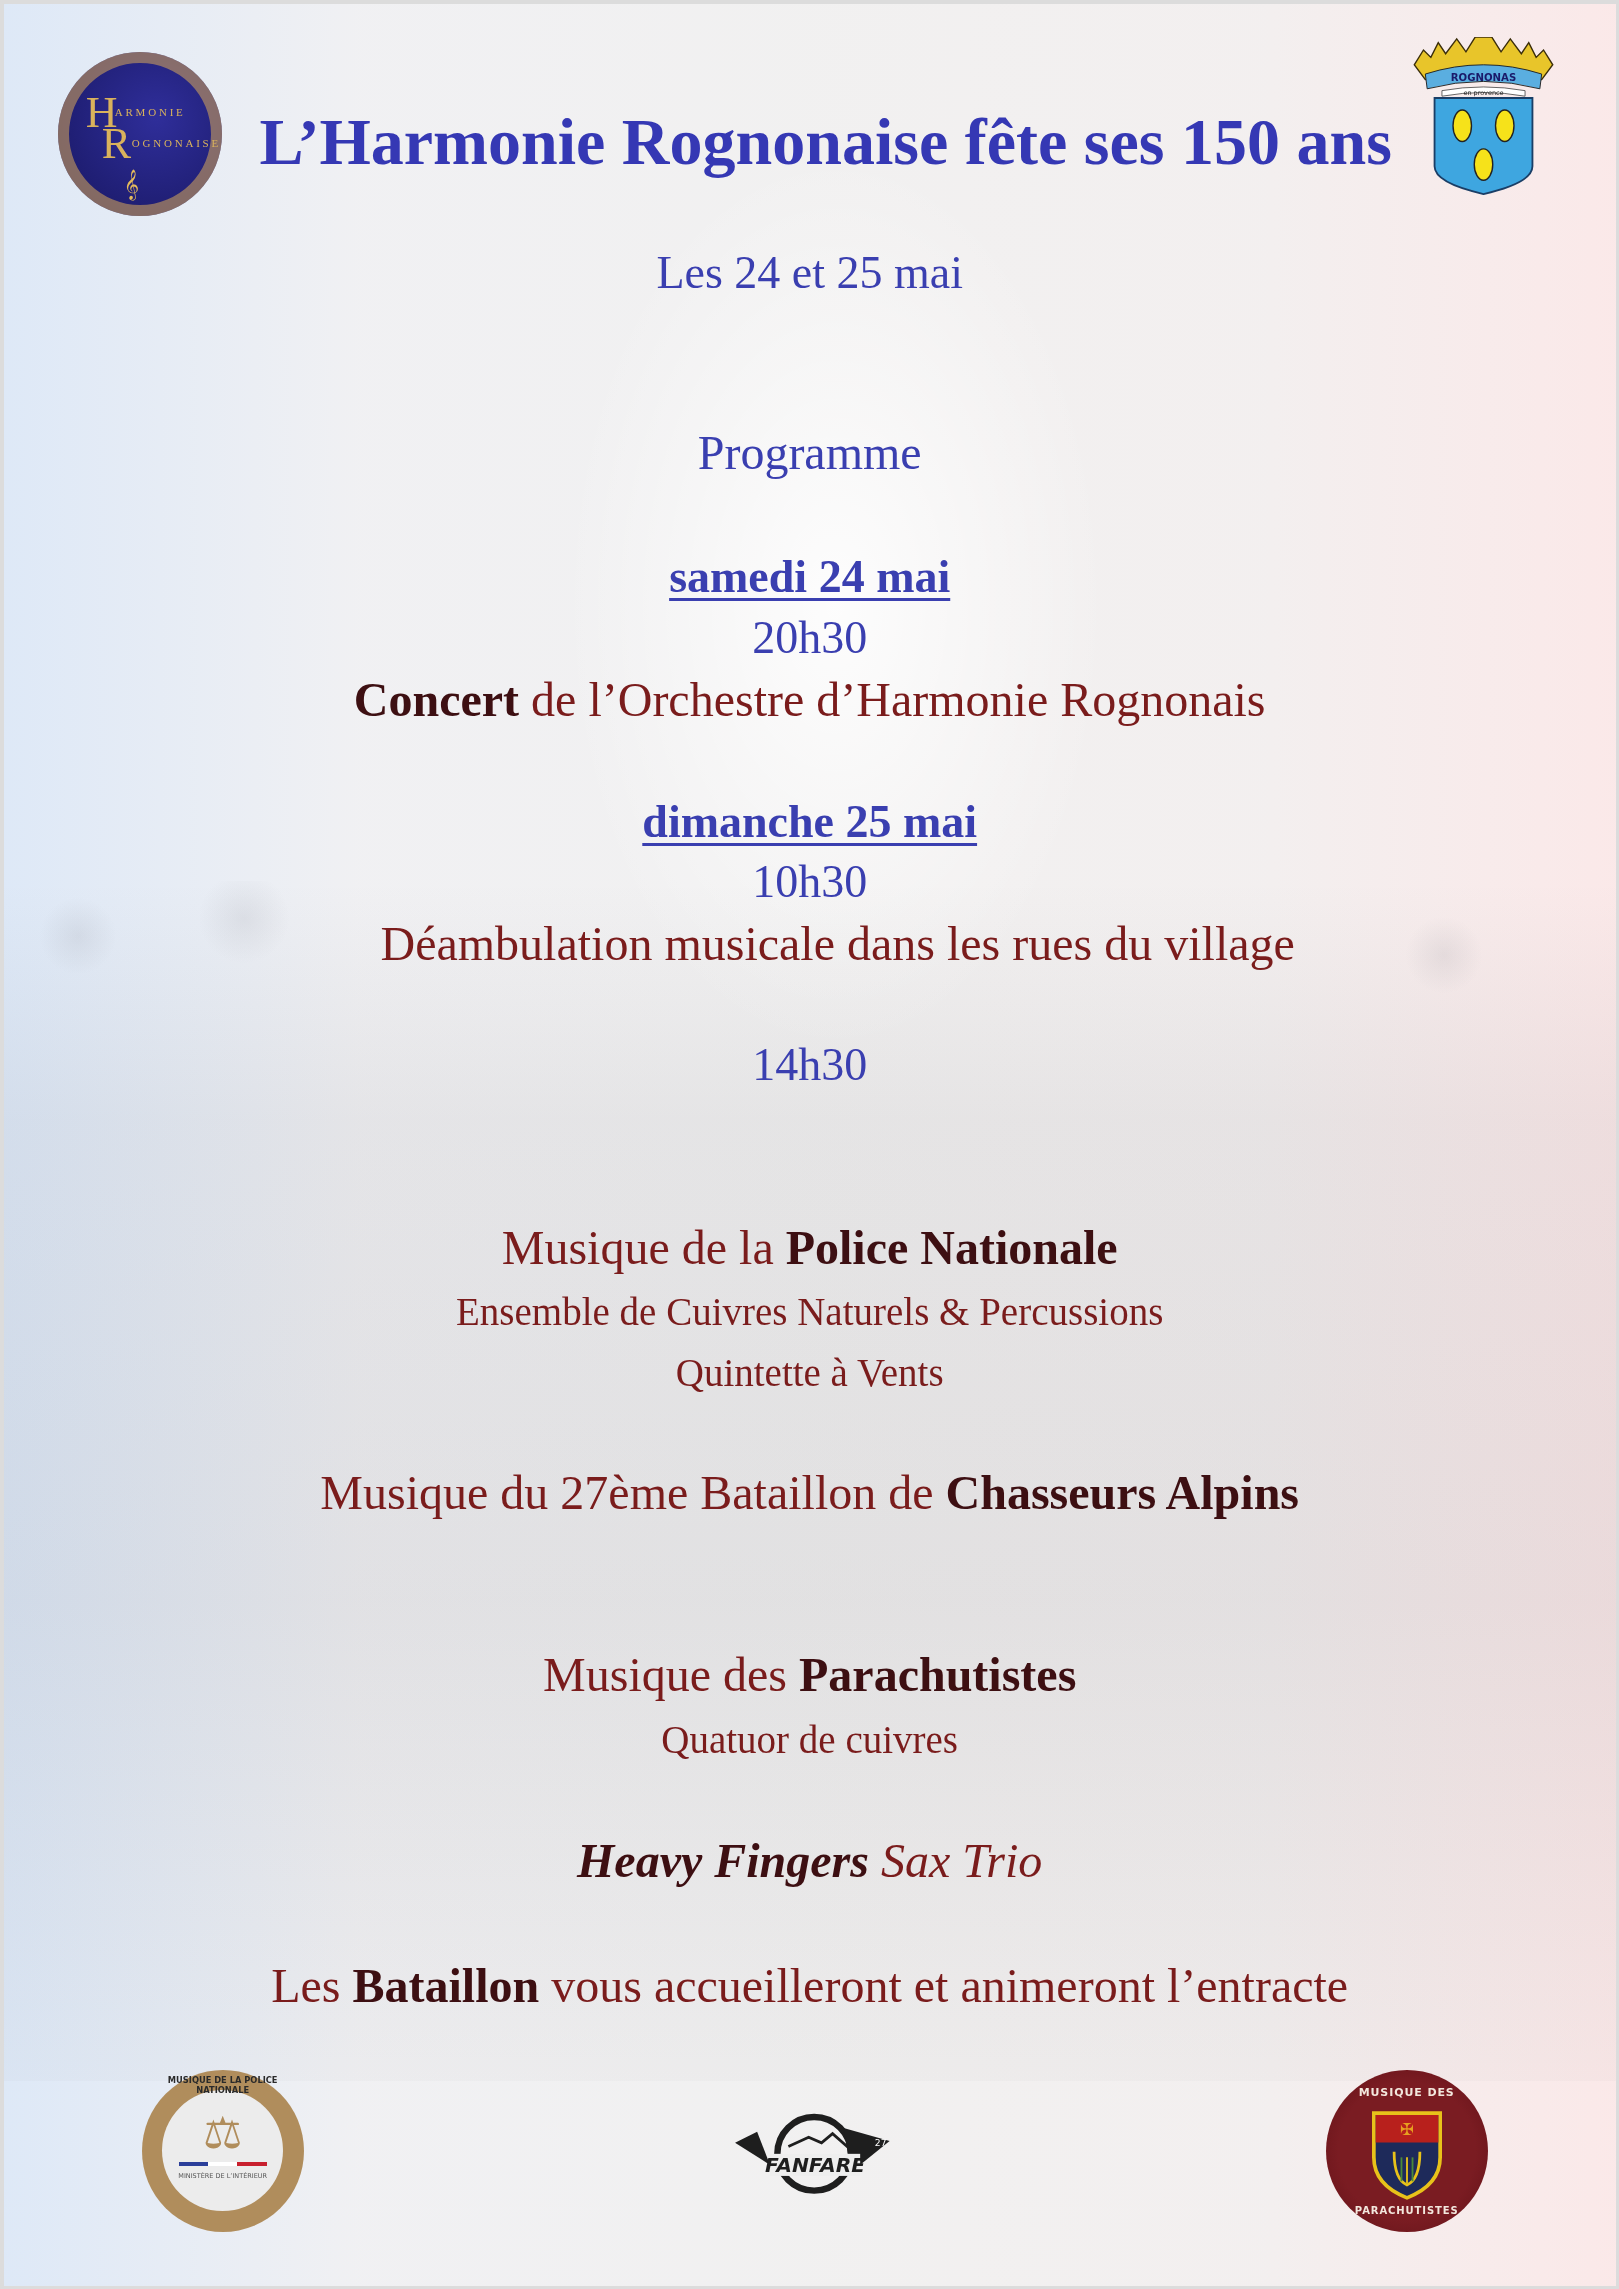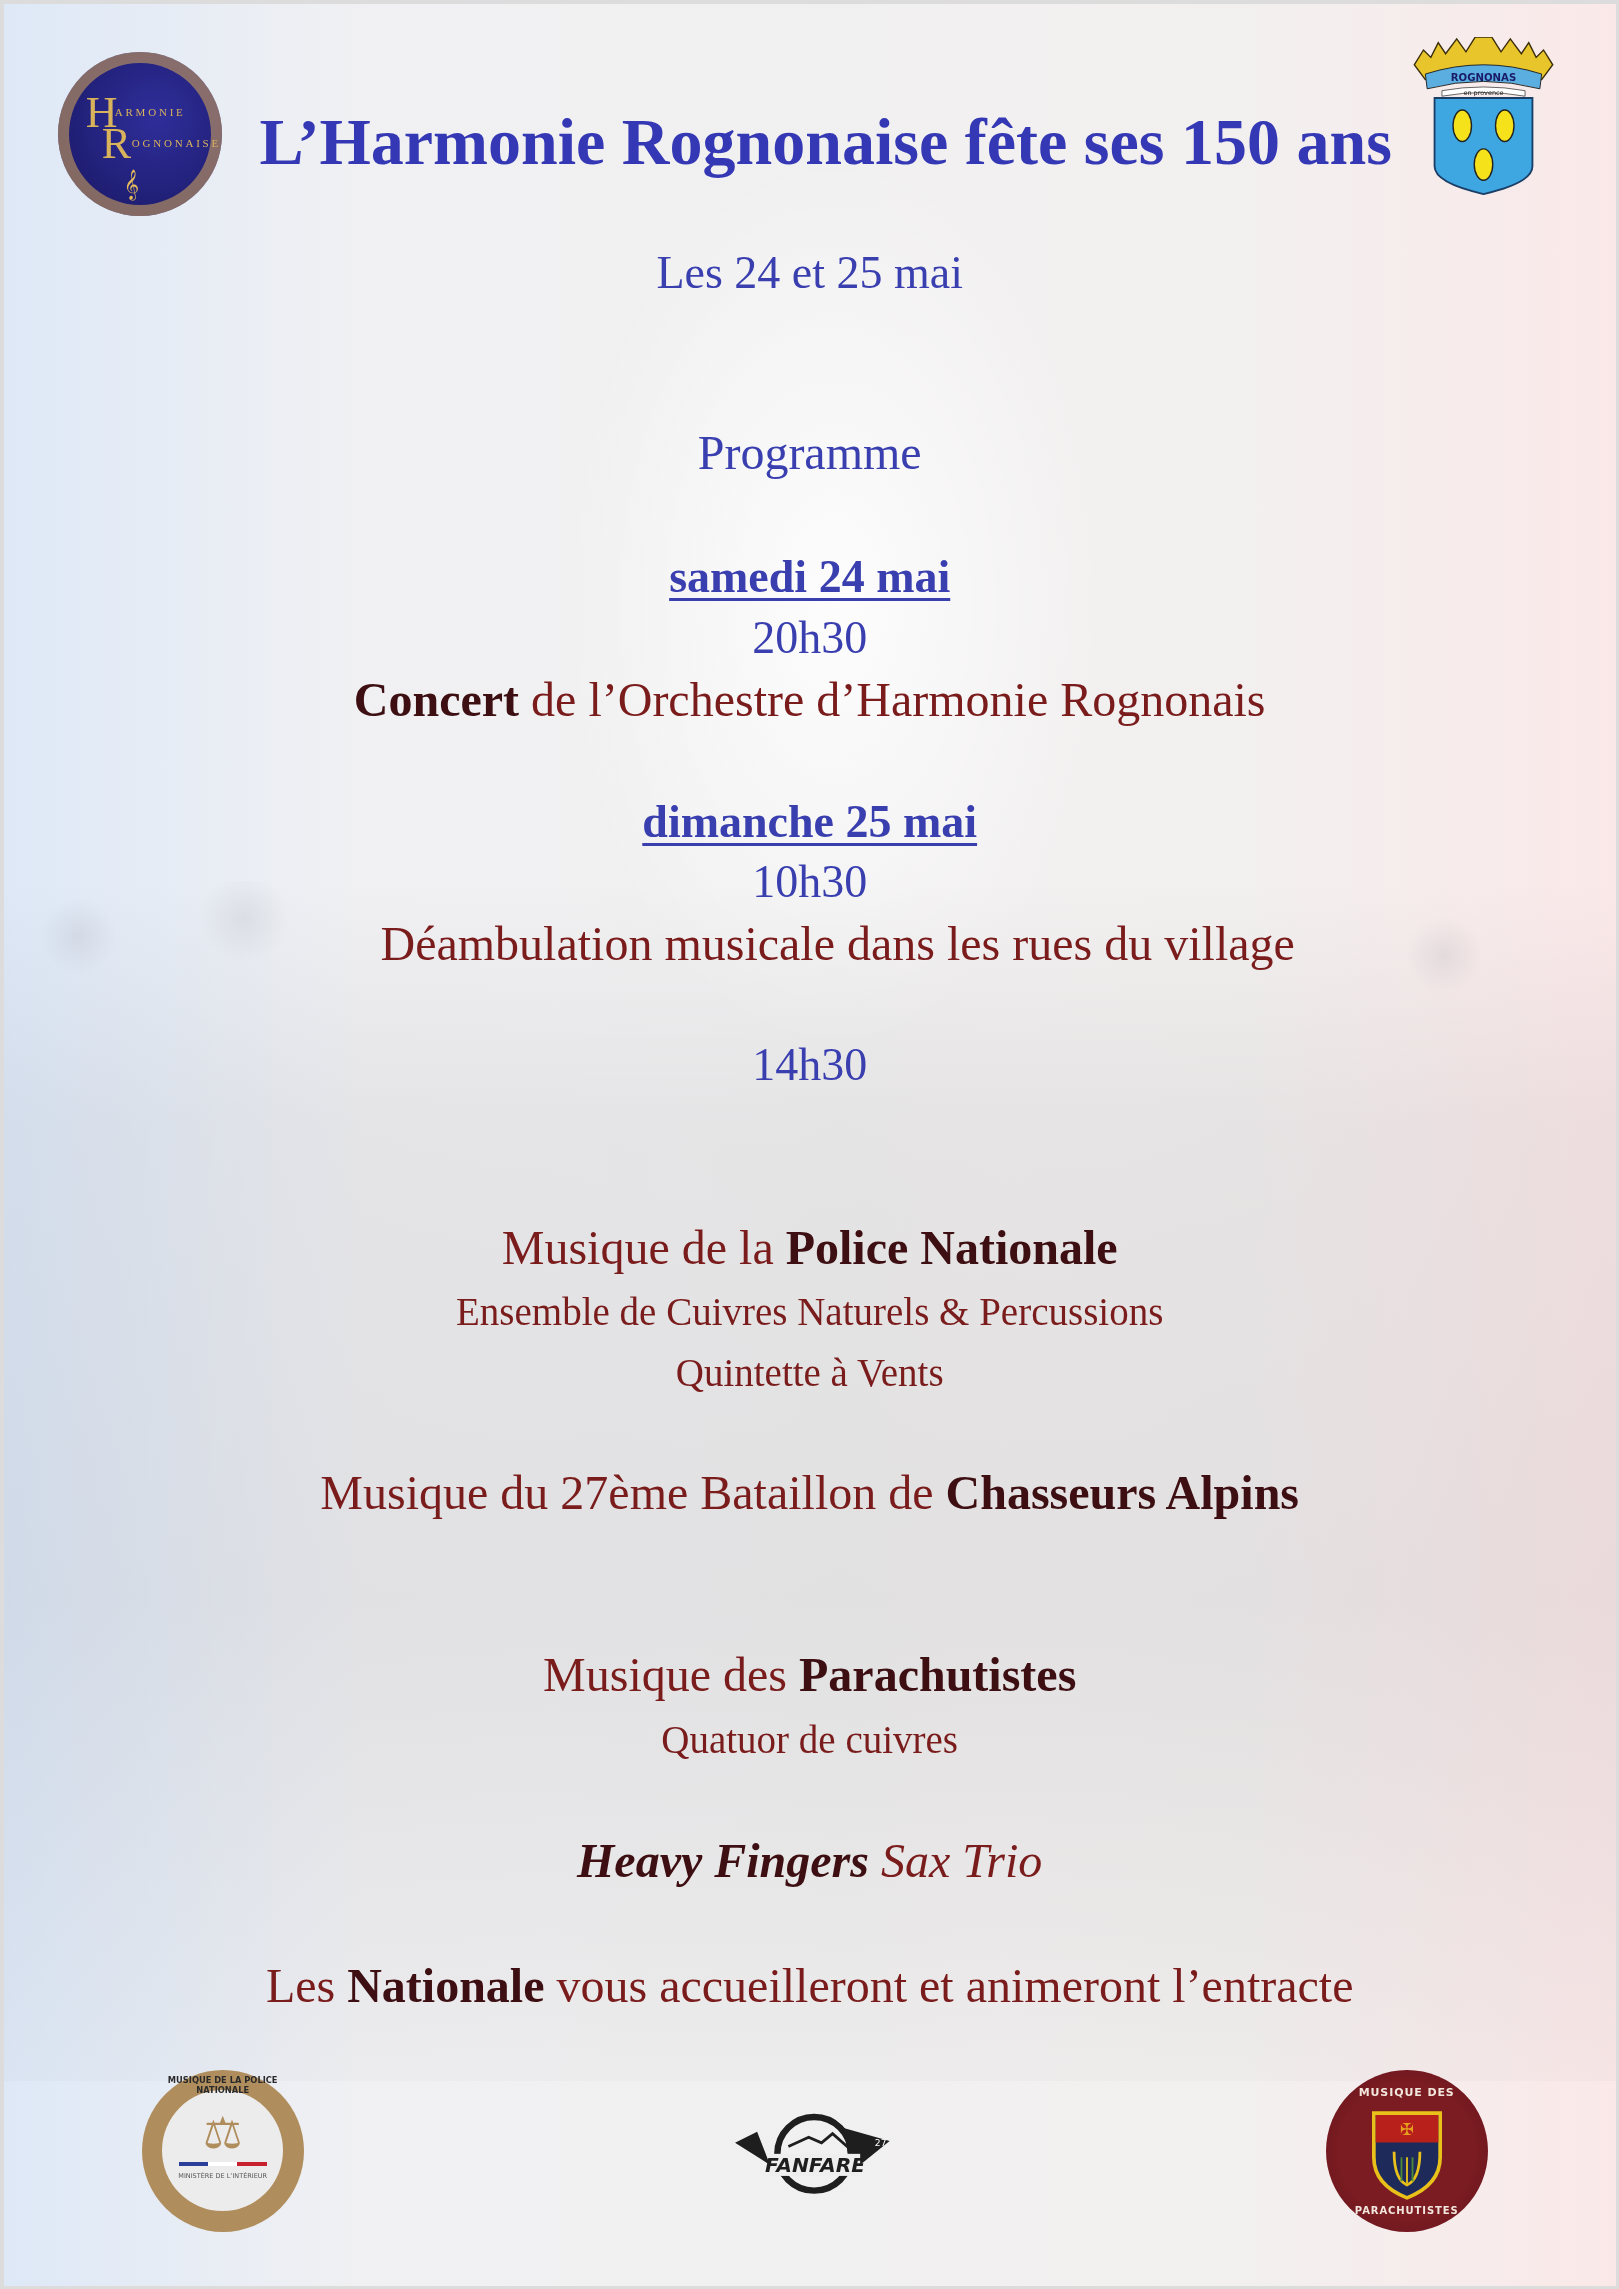--- a/index.html
+++ b/index.html
@@ -149,21 +149,21 @@
   <div class="line maroon l-para">
     <span>Musique des </span><span class="dark">Parachutistes</span>
   </div>
   <div class="line maroon l-para-s">Quatuor de cuivres</div>
 
   <div class="line maroon l-heavy">
     <span class="dark">Heavy Fingers</span><span> Sax Trio</span>
   </div>
 
   <div class="line maroon l-yell">
-    <span>Les </span><span class="dark">Nationale</span><span> vous accueilleront et animeront l’entracte</span>
+    <span>Les </span><span class="dark">Bataillon</span><span> vous accueilleront et animeront l’entracte</span>
   </div>
 
   <div class="logo logo-police">
     <div class="inner"></div>
     <div class="ring-text" style="font-size:8.3px;top:5.5px;">MUSIQUE DE LA POLICE NATIONALE</div>
     <div class="lyre">⚖</div>
     <div class="flag"></div>
     <div class="min">MINISTÈRE DE L’INTÉRIEUR</div>
   </div>
 

